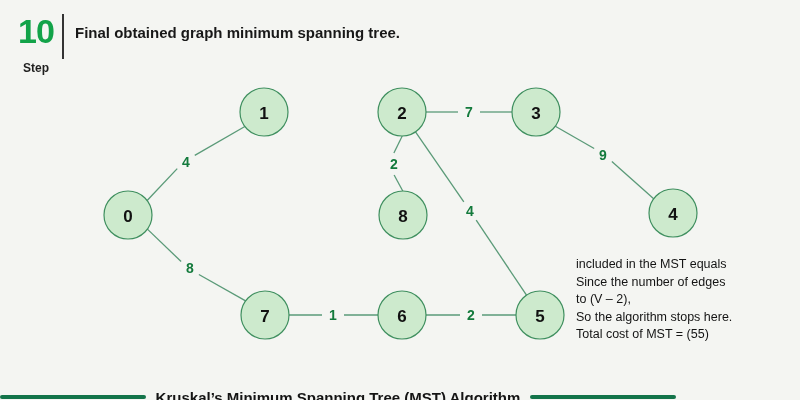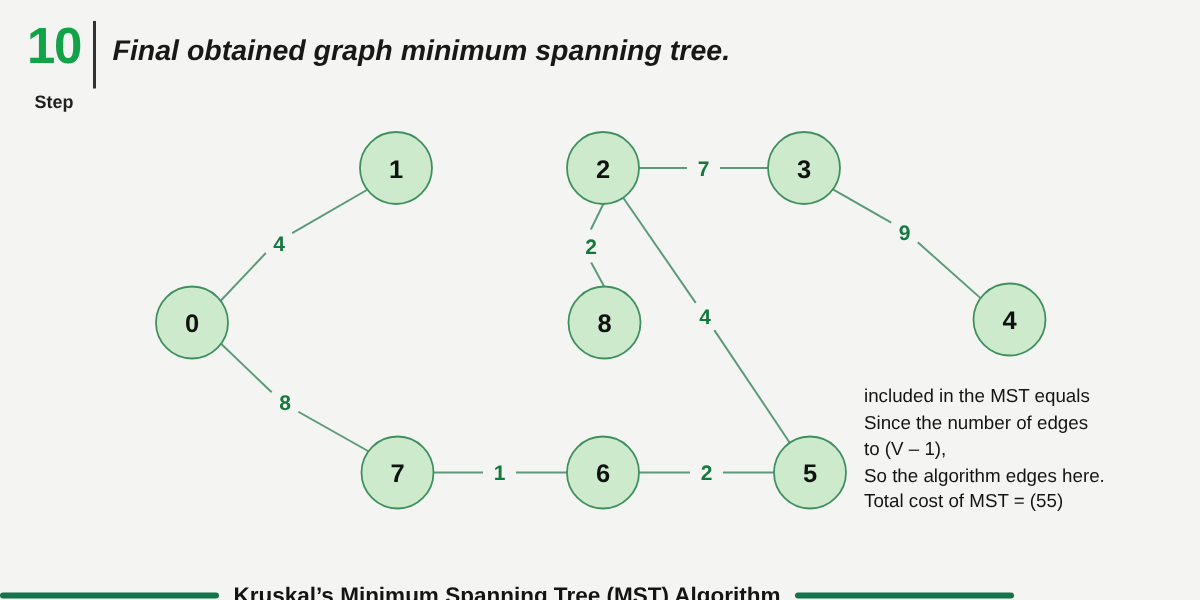--- a/index.html
+++ b/index.html
@@ -56,25 +56,24 @@
     left: 62px;
     top: 14px;
     width: 2px;
     height: 45px;
     background: #333333;
   }
   .header-title {
     position: absolute;
     left: 75px;
     top: 24px;
-    font-size: 19px;
+    font-size: 15px;
     font-weight: bold;
     color: #181818;
     white-space: nowrap;
-    font-style: italic;
   }
 
   
   .graph-area {
     position: absolute;
     left: 0;
     top: 72px;
     width: 800px;
     height: 283px;
   }
@@ -233,22 +232,22 @@
             <circle cx="403" cy="143" r="24" class="node-circle"></circle>
             <text x="403" y="144" class="node-label">8</text>
           </g>
         </g>
     </svg>
   </div>
 
   <div class="note">
     <span class="note-line">included in the MST equals</span>
     <span class="note-line">Since the number of edges</span>
-    <span class="note-line">to (V – 1),</span>
-    <span class="note-line">So the algorithm edges here.</span>
+    <span class="note-line">to (V – 2),</span>
+    <span class="note-line">So the algorithm stops here.</span>
     <span class="note-line">Total cost of MST = (55)</span>
   </div>
 
   <div class="footer">
     <div class="footer-rule left"></div>
     <div class="footer-text">Kruskal’s Minimum Spanning Tree (MST) Algorithm</div>
     <div class="footer-rule right"></div>
   </div>
 
 </div>

